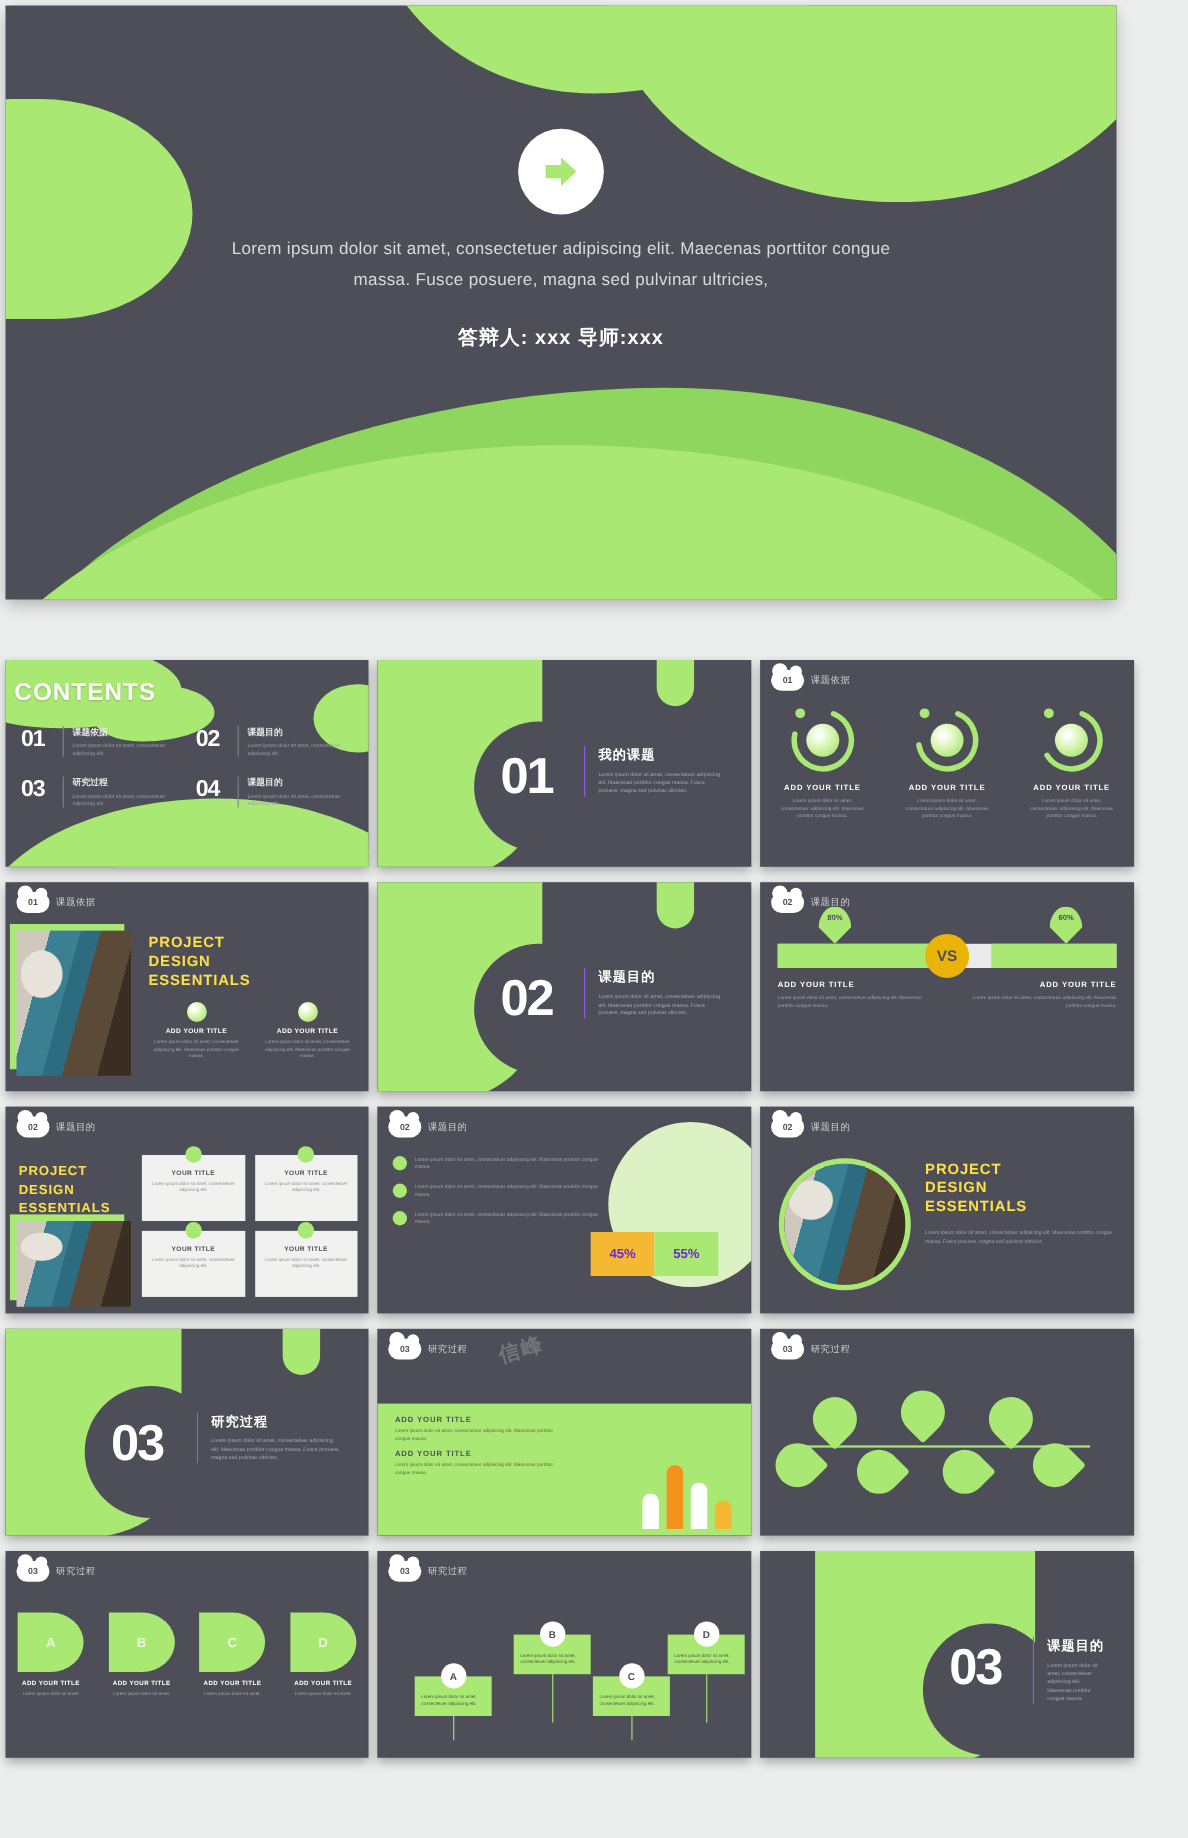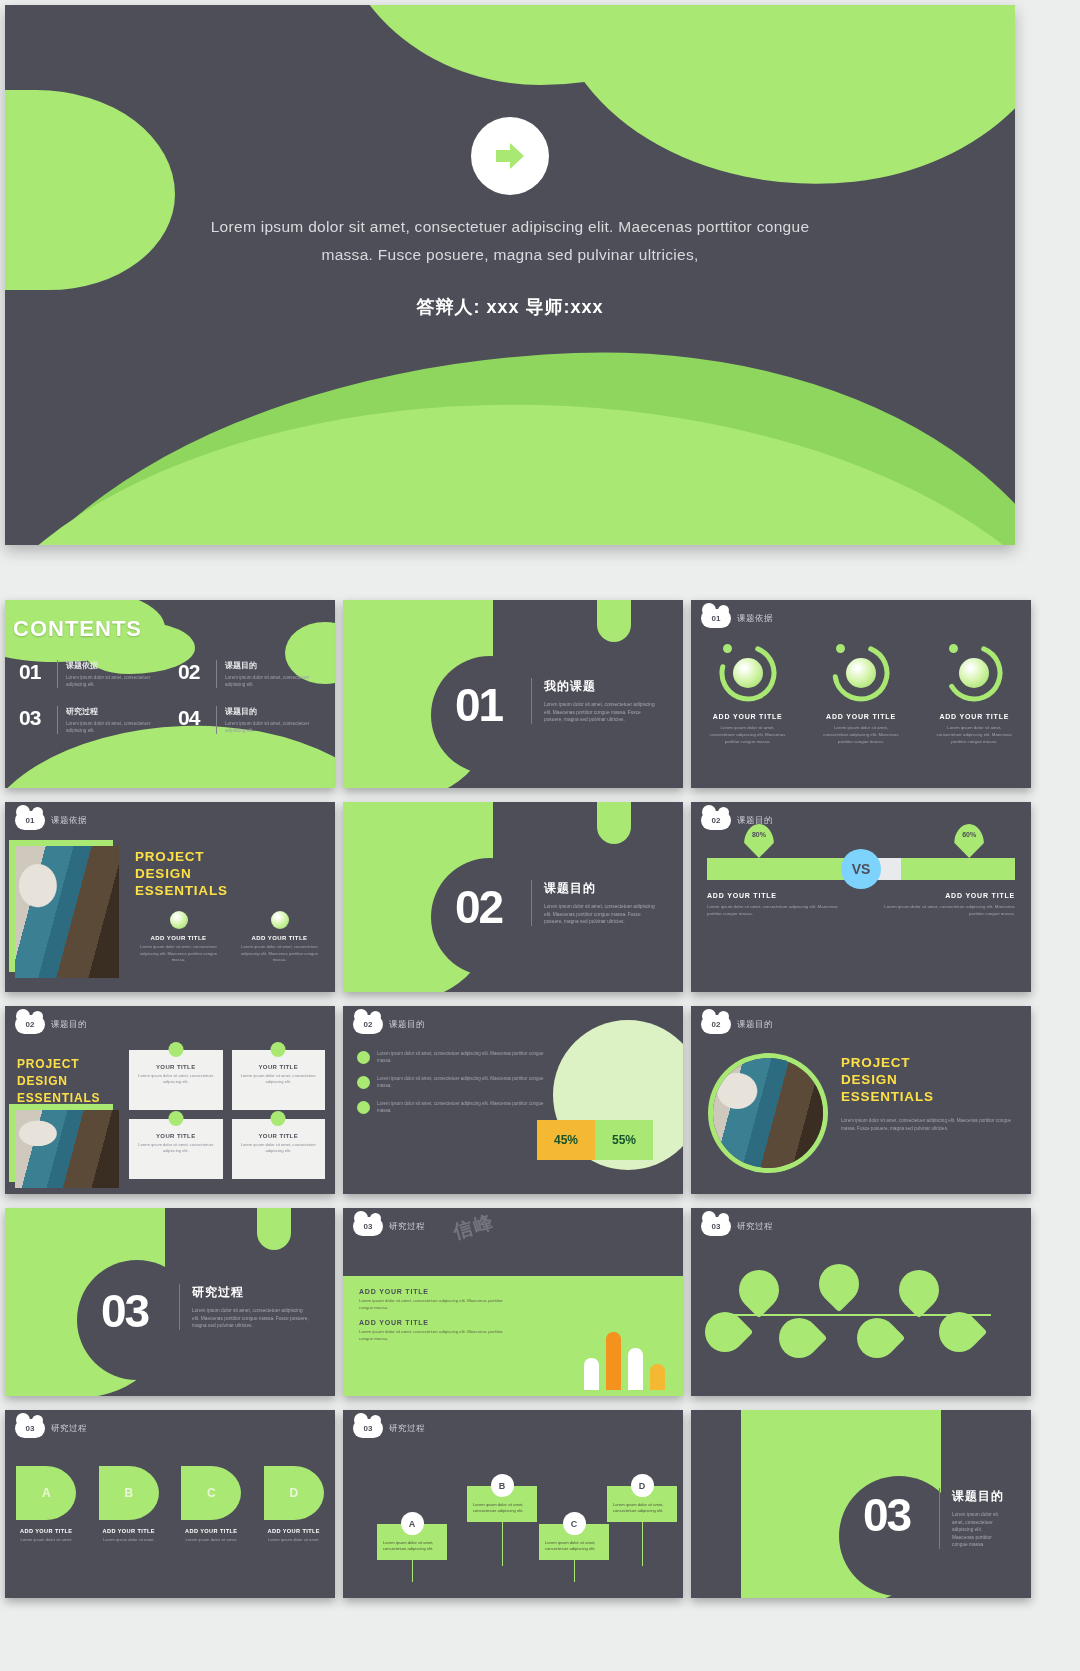--- a/index.html
+++ b/index.html
@@ -179,21 +179,21 @@
   .mini-h { font-size:6px; font-weight:bold; color:#ffffff; text-align:center; letter-spacing:.4px; }
   .mini-p { font-size:4.2px; line-height:6.5px; color:#a2a3ad; text-align:center; margin-top:3px; }
 
   
   .vs-wrap { position:absolute; left:16px; right:16px; top:56px; }
   .vs-bar { position:relative; height:22px; background:#e9eaec; display:flex; }
   .vs-fill-l { width:55%; background:#a9e873; }
   .vs-fill-r { width:37%; background:#a9e873; margin-left:auto; }
   .vs-circle {
     position:absolute; left:50%; top:50%; transform:translate(-50%,-50%);
-    width:40px; height:40px; border-radius:50%; background:#7dd3fc;
+    width:40px; height:40px; border-radius:50%; background:#eab308;
     display:flex; align-items:center; justify-content:center;
     font-size:14px; font-weight:bold; color:#4d4e57; z-index:3;
   }
   .pin {
     position:absolute; top:-34px; width:30px; height:34px; background:#a9e873;
     border-radius:50% 50% 50% 50%/60% 60% 40% 40%; clip-path:polygon(50% 100%, 0 55%, 0 0, 100% 0, 100% 55%);
     display:flex; align-items:flex-start; justify-content:center; padding-top:7px;
     font-size:7px; font-weight:bold; color:#4d4e57;
   }
   .pin.l { left:12%; } .pin.r { right:10%; }
@@ -215,21 +215,21 @@
   .bullets { position:absolute; left:14px; top:44px; width:190px; }
   .bullet { display:flex; gap:7px; margin-bottom:11px; }
   .bullet-dot { width:13px; height:13px; border-radius:50%; background:#a9e873; flex:none; margin-top:1px; }
   .bullet-p { font-size:4.5px; line-height:7px; color:#a2a3ad; }
   .quarter {
     position:absolute; right:-20px; top:14px; width:150px; height:150px;
     background:#ddf2c4; border-radius:50%;
   }
   .pct-row { position:absolute; right:30px; bottom:34px; display:flex; z-index:4; }
   .pct { width:58px; height:40px; display:flex; align-items:center; justify-content:center;
-         font-size:12px; font-weight:bold; color:#14532d; }
+         font-size:12px; font-weight:bold; color:#6d28d9; }
   .pct.o { background:#f4b832; }
   .pct.g { background:#a9e873; }
 
   
   .s-div3 .dshape {
     position:absolute; left:0; top:-10px; width:160px; height:200px; background:#a9e873;
     border-radius:0 0 55% 0/0 0 34% 0;
   }
 
   

